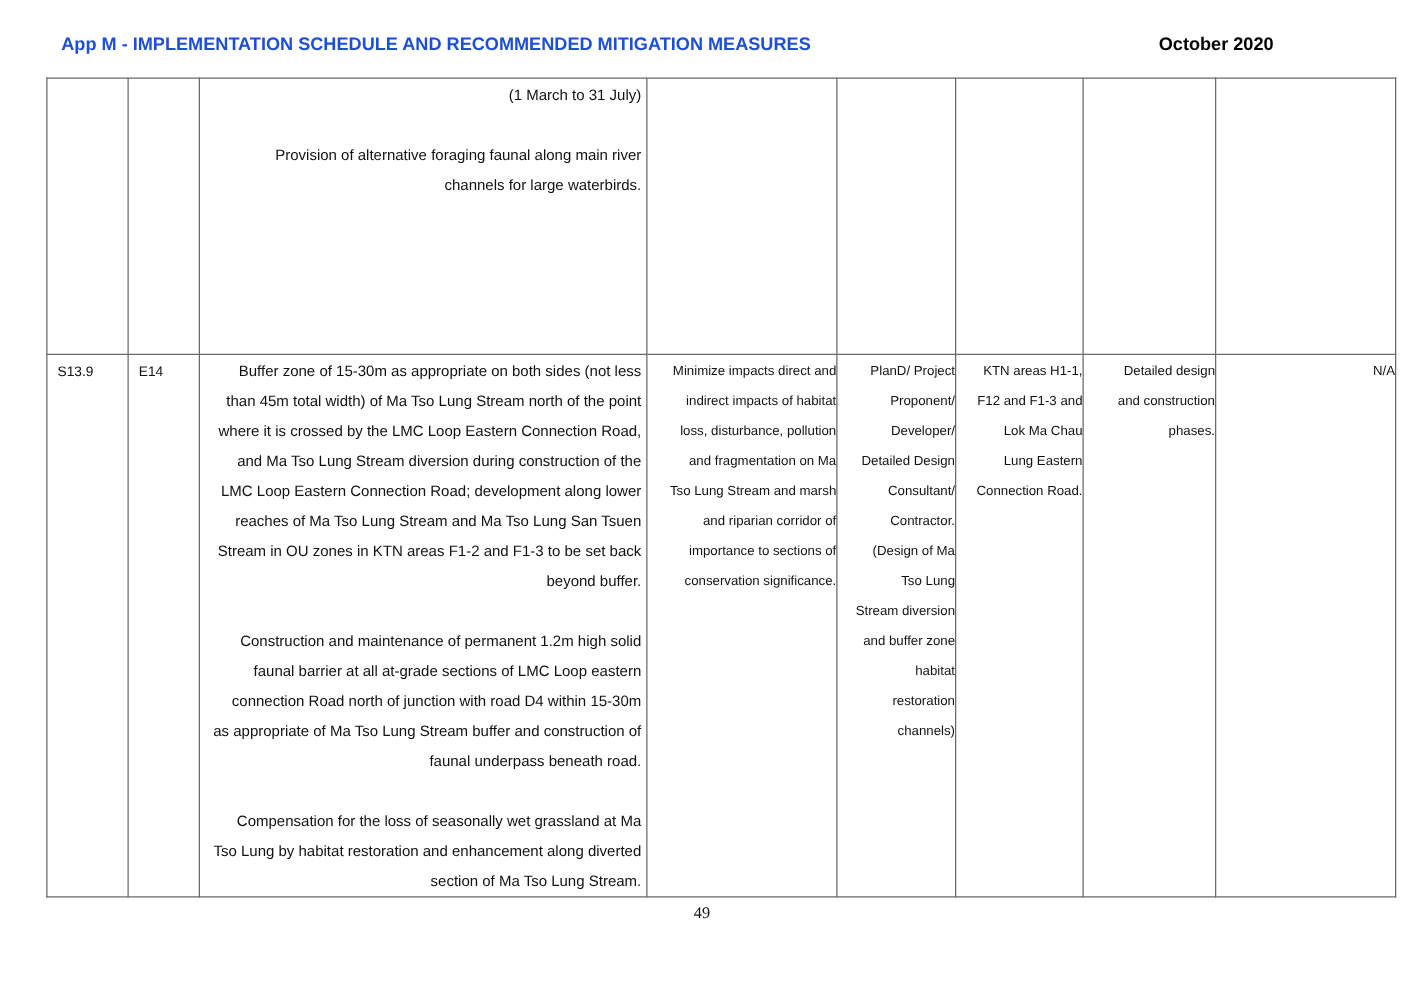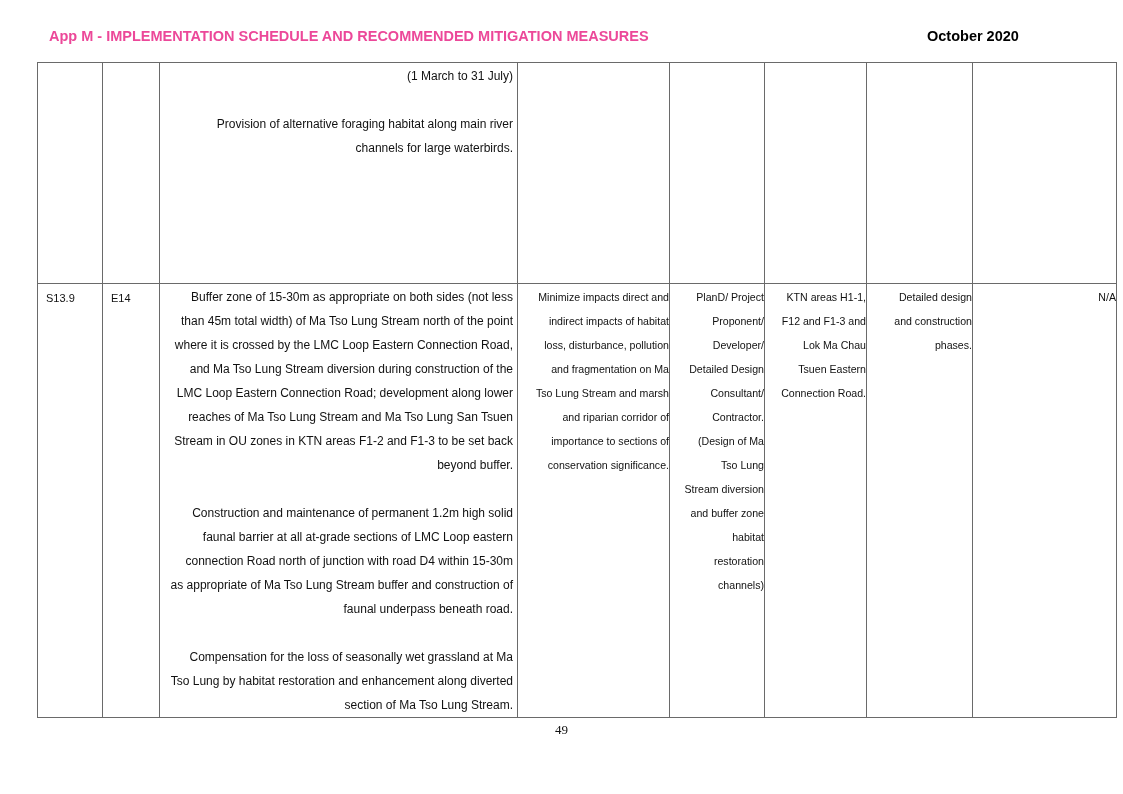--- a/index.html
+++ b/index.html
@@ -2,21 +2,21 @@
 <html><head>
   <meta charset="utf-8">
   <style>
     html, body { margin: 0; padding: 0; background: #ffffff; }
     body {
       width: 1123px; height: 794px; position: relative; overflow: hidden;
       font-family: "Liberation Sans", "DejaVu Sans", sans-serif; color: #111;
     }
     .hdr-title {
       position: absolute; left: 49px; top: 28px;
-      font-size: 14.5px; font-weight: bold; letter-spacing: 0px; color: #ec4899;
+      font-size: 14.5px; font-weight: bold; letter-spacing: 0px; color: #1d4ed8;
     }
     .hdr-date {
       position: absolute; left: 927px; top: 28px;
       font-size: 14.5px; font-weight: bold; color: #000000;
     }
     table.sched {
       position: absolute; left: 37px; top: 62px;
       width: 1079px; border-collapse: collapse; table-layout: fixed;
     }
     table.sched td {
@@ -53,21 +53,21 @@
   </colgroup>
   <tbody>
 
     <tr style="height:221px">
       <td class="c1"><span></span></td>
       <td class="c2"><span></span></td>
       <td class="c3">
         <div class="cell-inner">
           <span class="line">(1 March to 31 July)</span>
           <span class="blank"></span>
-          <span class="line">Provision of alternative foraging habitat along main river</span>
+          <span class="line">Provision of alternative foraging faunal along main river</span>
           <span class="line">channels for large waterbirds.</span>
         </div>
       </td>
       <td></td>
       <td></td>
       <td></td>
       <td></td>
       <td></td>
     </tr>
 
@@ -127,21 +127,21 @@
           <span class="line">habitat</span>
           <span class="line">restoration</span>
           <span class="line">channels)</span>
         </div>
       </td>
       <td class="ctr">
         <div class="cell-inner">
           <span class="line">KTN areas H1-1,</span>
           <span class="line">F12 and F1-3 and</span>
           <span class="line">Lok Ma Chau</span>
-          <span class="line">Tsuen Eastern</span>
+          <span class="line">Lung Eastern</span>
           <span class="line">Connection Road.</span>
         </div>
       </td>
       <td class="ctr">
         <div class="cell-inner">
           <span class="line">Detailed design</span>
           <span class="line">and construction</span>
           <span class="line">phases.</span>
         </div>
       </td>

